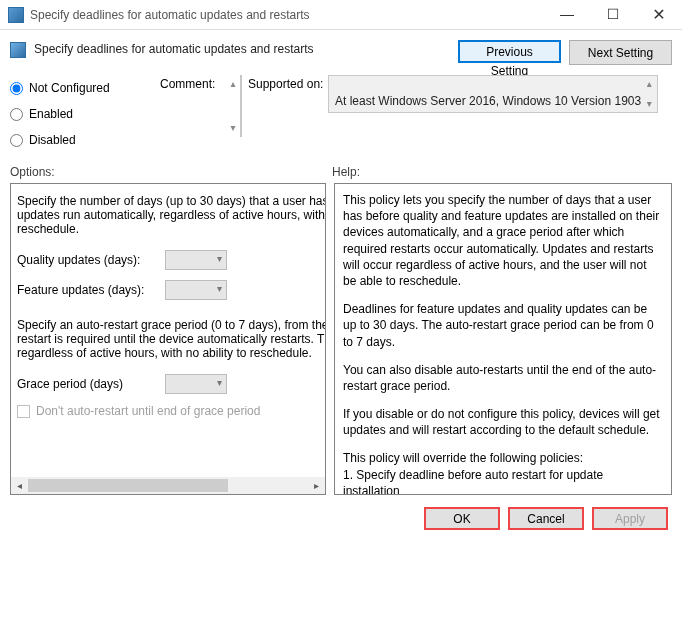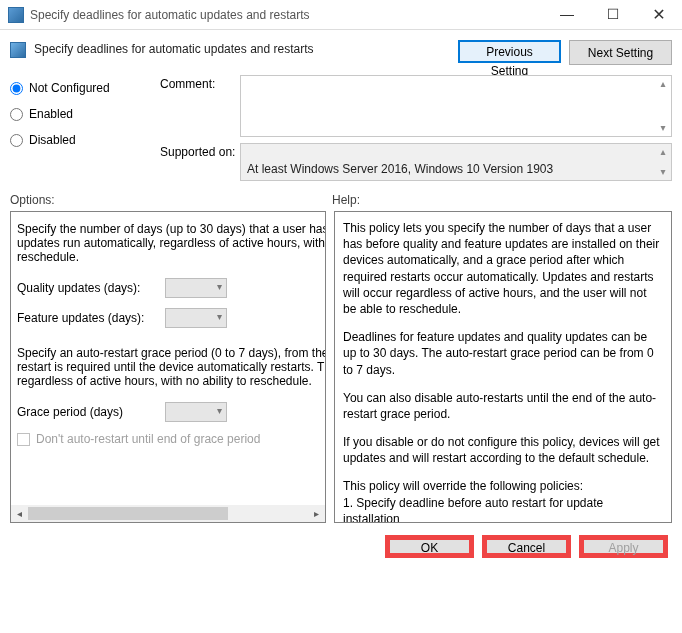--- a/index.html
+++ b/index.html
@@ -12,21 +12,21 @@
 .header-row { display: flex; align-items: flex-start; padding: 10px 10px 6px 10px; }
 .header-row .icon2 { width: 16px; height: 16px; margin: 2px 8px 0 0; background: linear-gradient(135deg,#6fb1e6,#2e6da4); border:1px solid #2e6da4; }
 .header-row .subtitle { flex: 1; color: #222; padding-top:2px;}
 .nav-btns { display: flex; gap: 8px; }
 button.nav { width: 103px; height: 25px; background:#e1e1e1; border:1px solid #adadad; color:#000; }
 button.nav.active { background:#e5f1fb; border:2px solid #0078d7; height:23px; line-height:19px;}
 .config-row { display:flex; padding: 4px 10px 0 10px; }
 .radio-col { width:150px; }
 .radio-row { display:flex; align-items:center; height:26px; gap:6px; }
 .radio-row input { margin:0; }
-.field-col { flex:1; display:flex; flex-direction:column; gap:6px;}
+.field-col { flex:1; display:flex; flex-direction:row; gap:6px;}
 .field-line { display:flex; align-items:flex-start; }
 .field-label { width:80px; color:#000; padding-top:2px;}
 .comment-box { flex:1; height:62px; border:1px solid #c8c8c8; background:#fff; position:relative; }
 .supported-box { flex:1; height:38px; border:1px solid #c8c8c8; background:#f0f0f0; padding:18px 16px 4px 6px; color:#222; position:relative;}
 .scroll-arrow { position:absolute; right:2px; width:12px; height:12px; color:#888; text-align:center; line-height:12px; font-size:10px;}
 .panes-labels { display:flex; padding: 12px 10px 4px 10px; gap:10px;}
 .panes-labels div { color:#404040; }
 .panes-labels .lo { width:312px; }
 .panes { display:flex; padding:0 10px; gap:8px; }
 .pane { border:1px solid #828282; height:312px; position:relative; }
@@ -40,21 +40,21 @@
 .combo::after { content:"▾"; position:absolute; right:4px; top:2px; color:#777; font-size:10px;}
 .chk-row { display:flex; align-items:center; gap:6px; color:#a0a0a0; margin-top:8px;}
 .chk { width:13px; height:13px; border:1px solid #c0c0c0; background:#fff;}
 .hscroll { position:absolute; bottom:0; left:0; right:0; height:17px; background:#f0f0f0; display:flex; align-items:center;}
 .hscroll .arrow { width:17px; height:17px; text-align:center; line-height:17px; color:#606060; font-size:10px;}
 .hscroll .track { flex:1; position:relative; height:17px;}
 .hscroll .thumb { position:absolute; left:0; top:2px; height:13px; width:200px; background:#cdcdcd;}
 .help-inner { padding:8px 8px 6px 8px; color:#000; line-height:1.35; }
 .help-inner p { margin:0 0 12px 0; }
 .footer { display:flex; justify-content:flex-end; gap:8px; padding:12px 14px; }
-button.foot { width:89px; height:23px; background:#e1e1e1; border:5px solid #ef4444;text-align:center; }
+button.foot { width:76px; height:23px; background:#e1e1e1; border:2px solid #ef4444;text-align:center; }
 button.foot.disabled { color:#a0a0a0; }
 </style>
 </head>
 <body>
 
 <div class="titlebar">
   <div class="icon"></div>
   <div class="title">Specify deadlines for automatic updates and restarts</div>
   <div class="winbtn">—</div>
   <div class="winbtn">☐</div>

